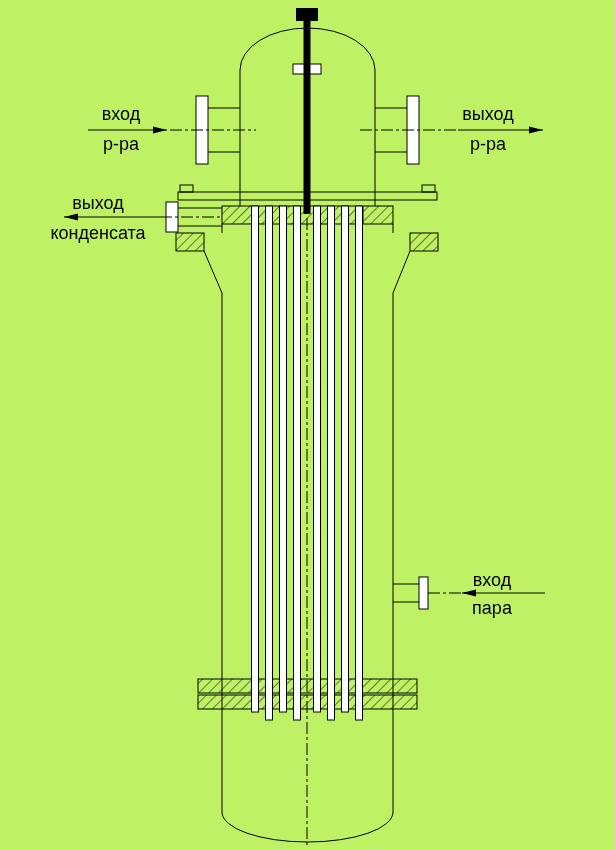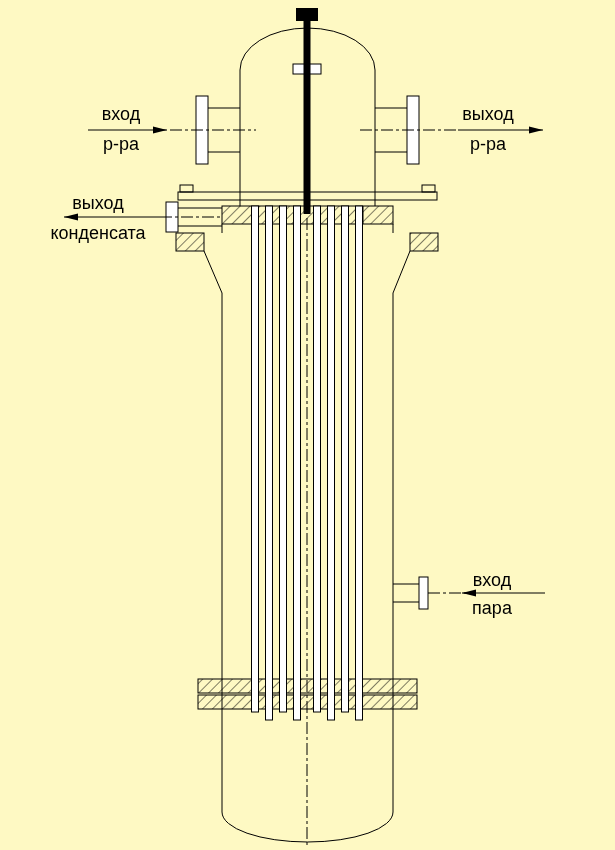--- a/index.html
+++ b/index.html
@@ -5,21 +5,21 @@
   html, body {
     margin: 0;
     padding: 0;
     background: #ffffff;
     font-family: "Liberation Sans", sans-serif;
   }
   .page {
     position: relative;
     width: 615px;
     height: 850px;
-    background: #fef9c3;
+    background: #bef264;
     overflow: hidden;
   }
   svg { display: block; }
   text {
     font-family: "Liberation Sans", sans-serif;
     font-size: 18px;
     fill: #000000;
   }
 </style>
 </head>

